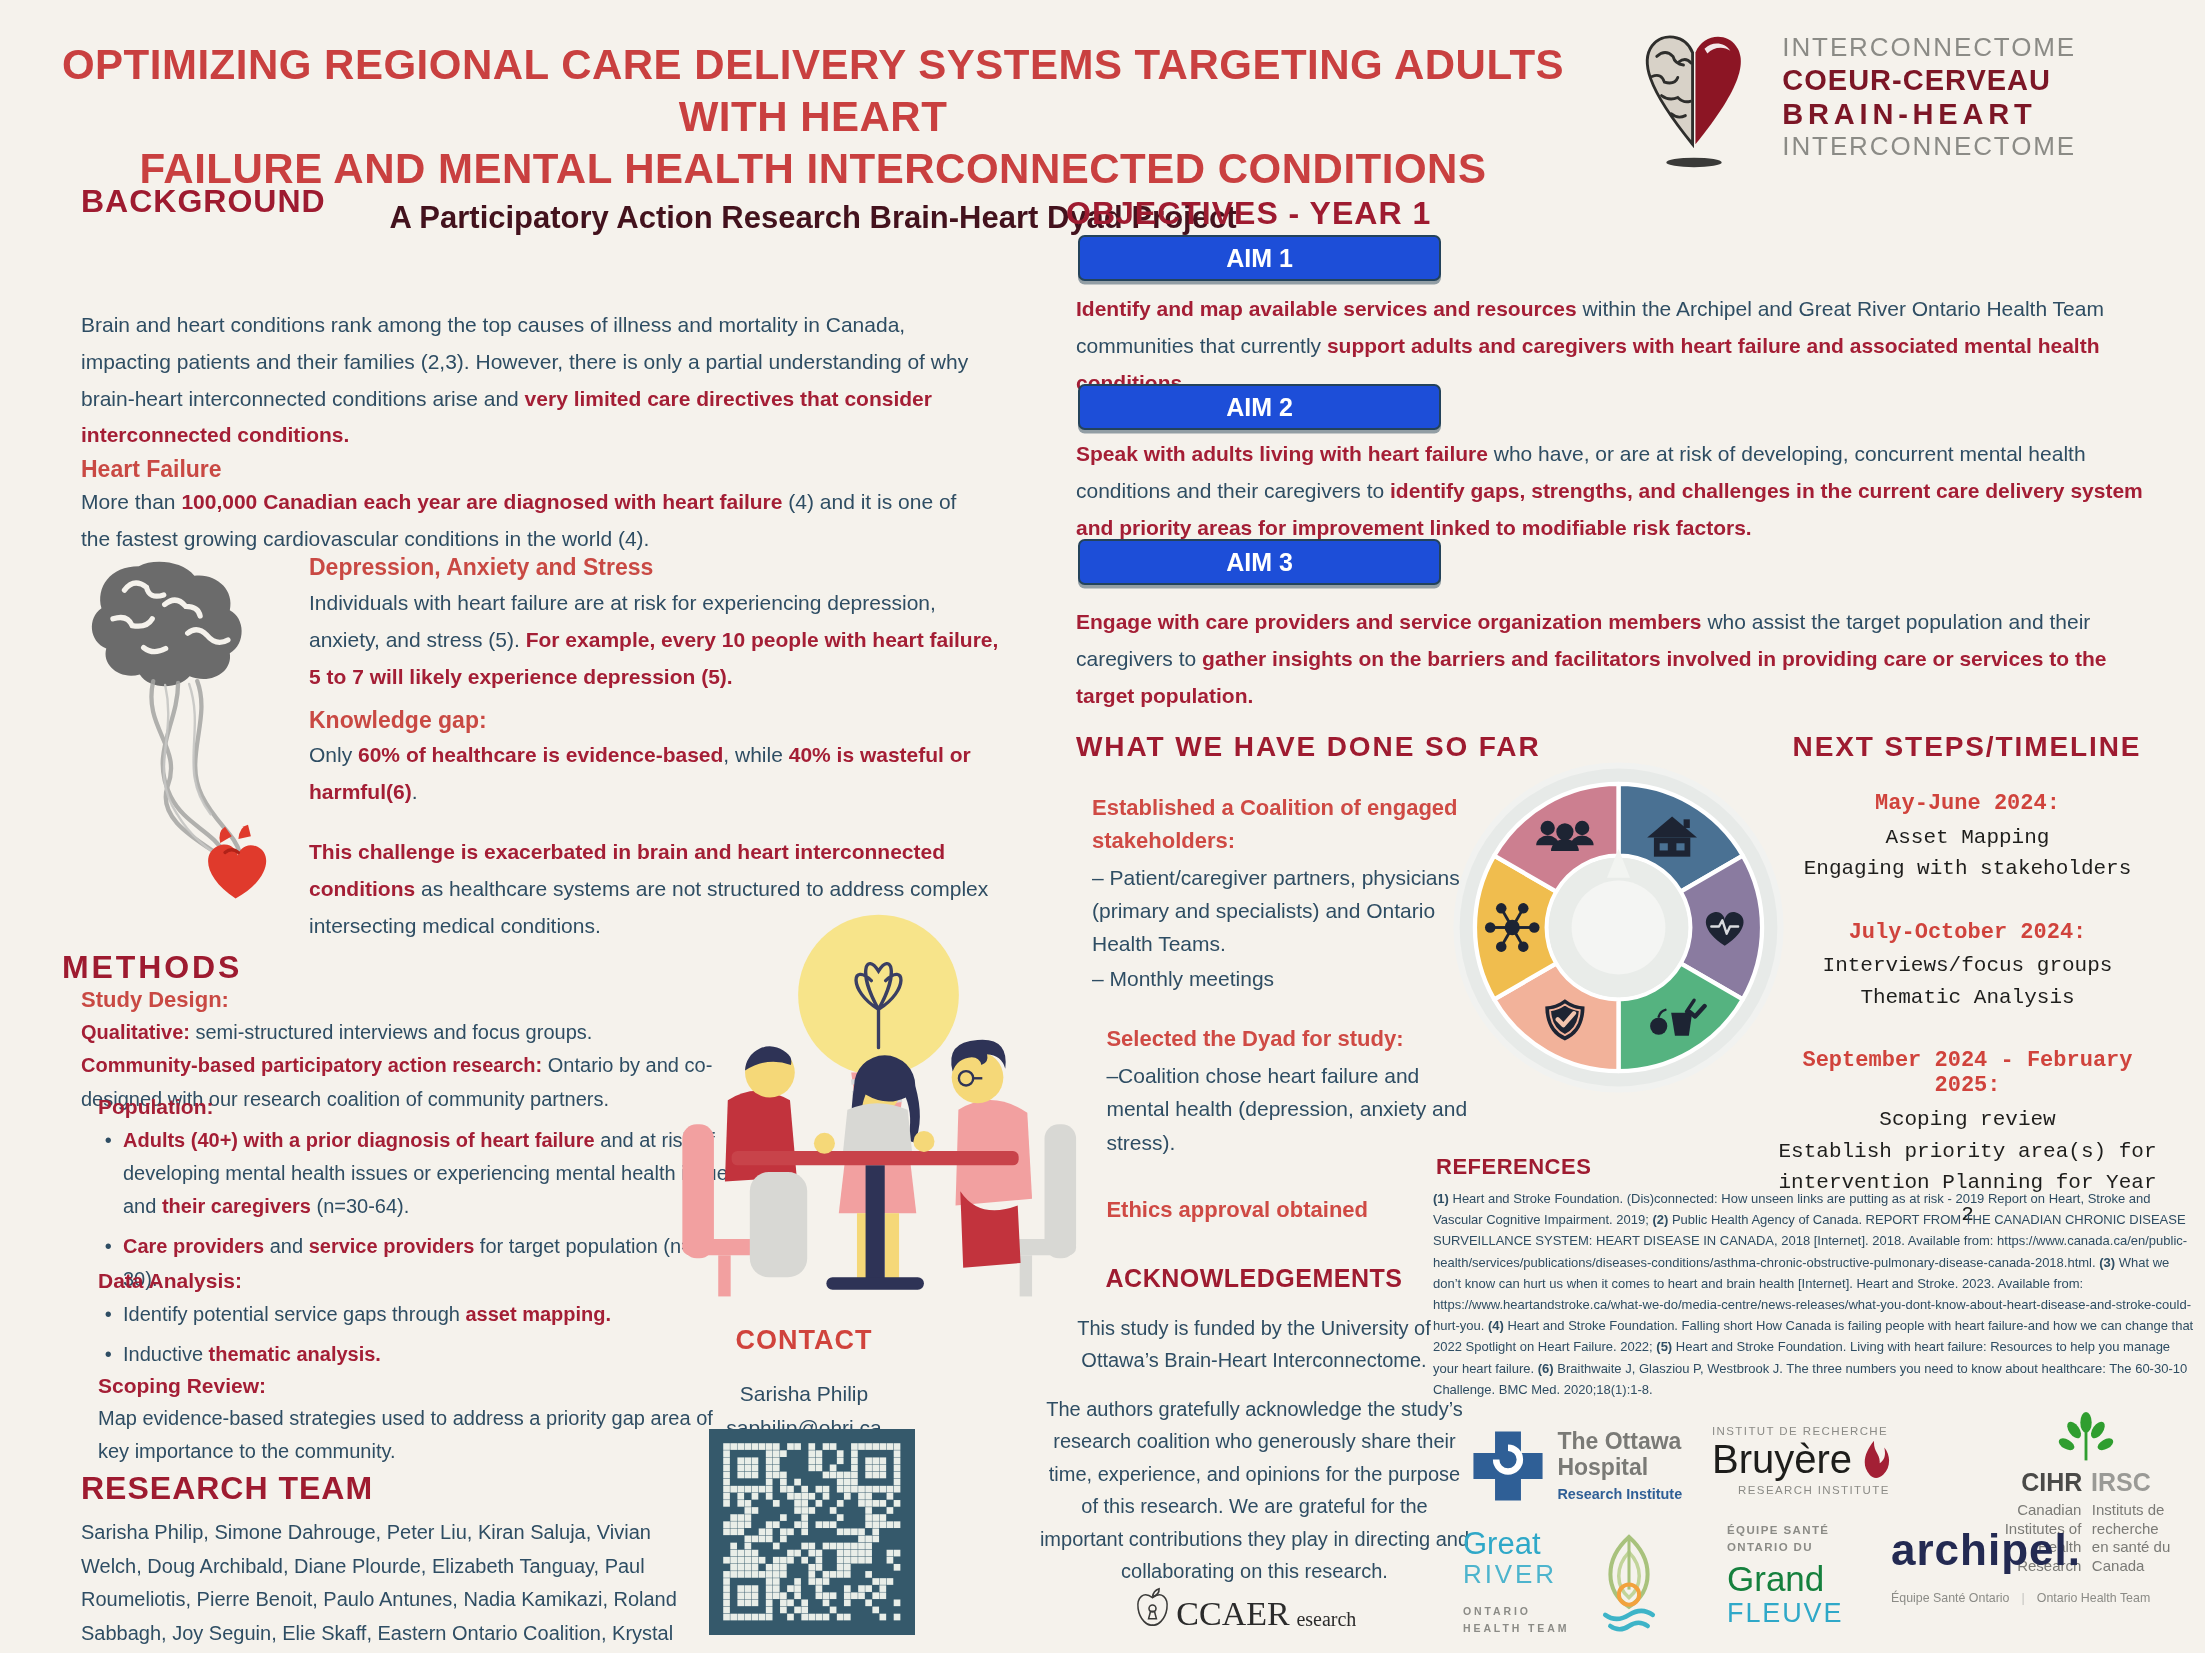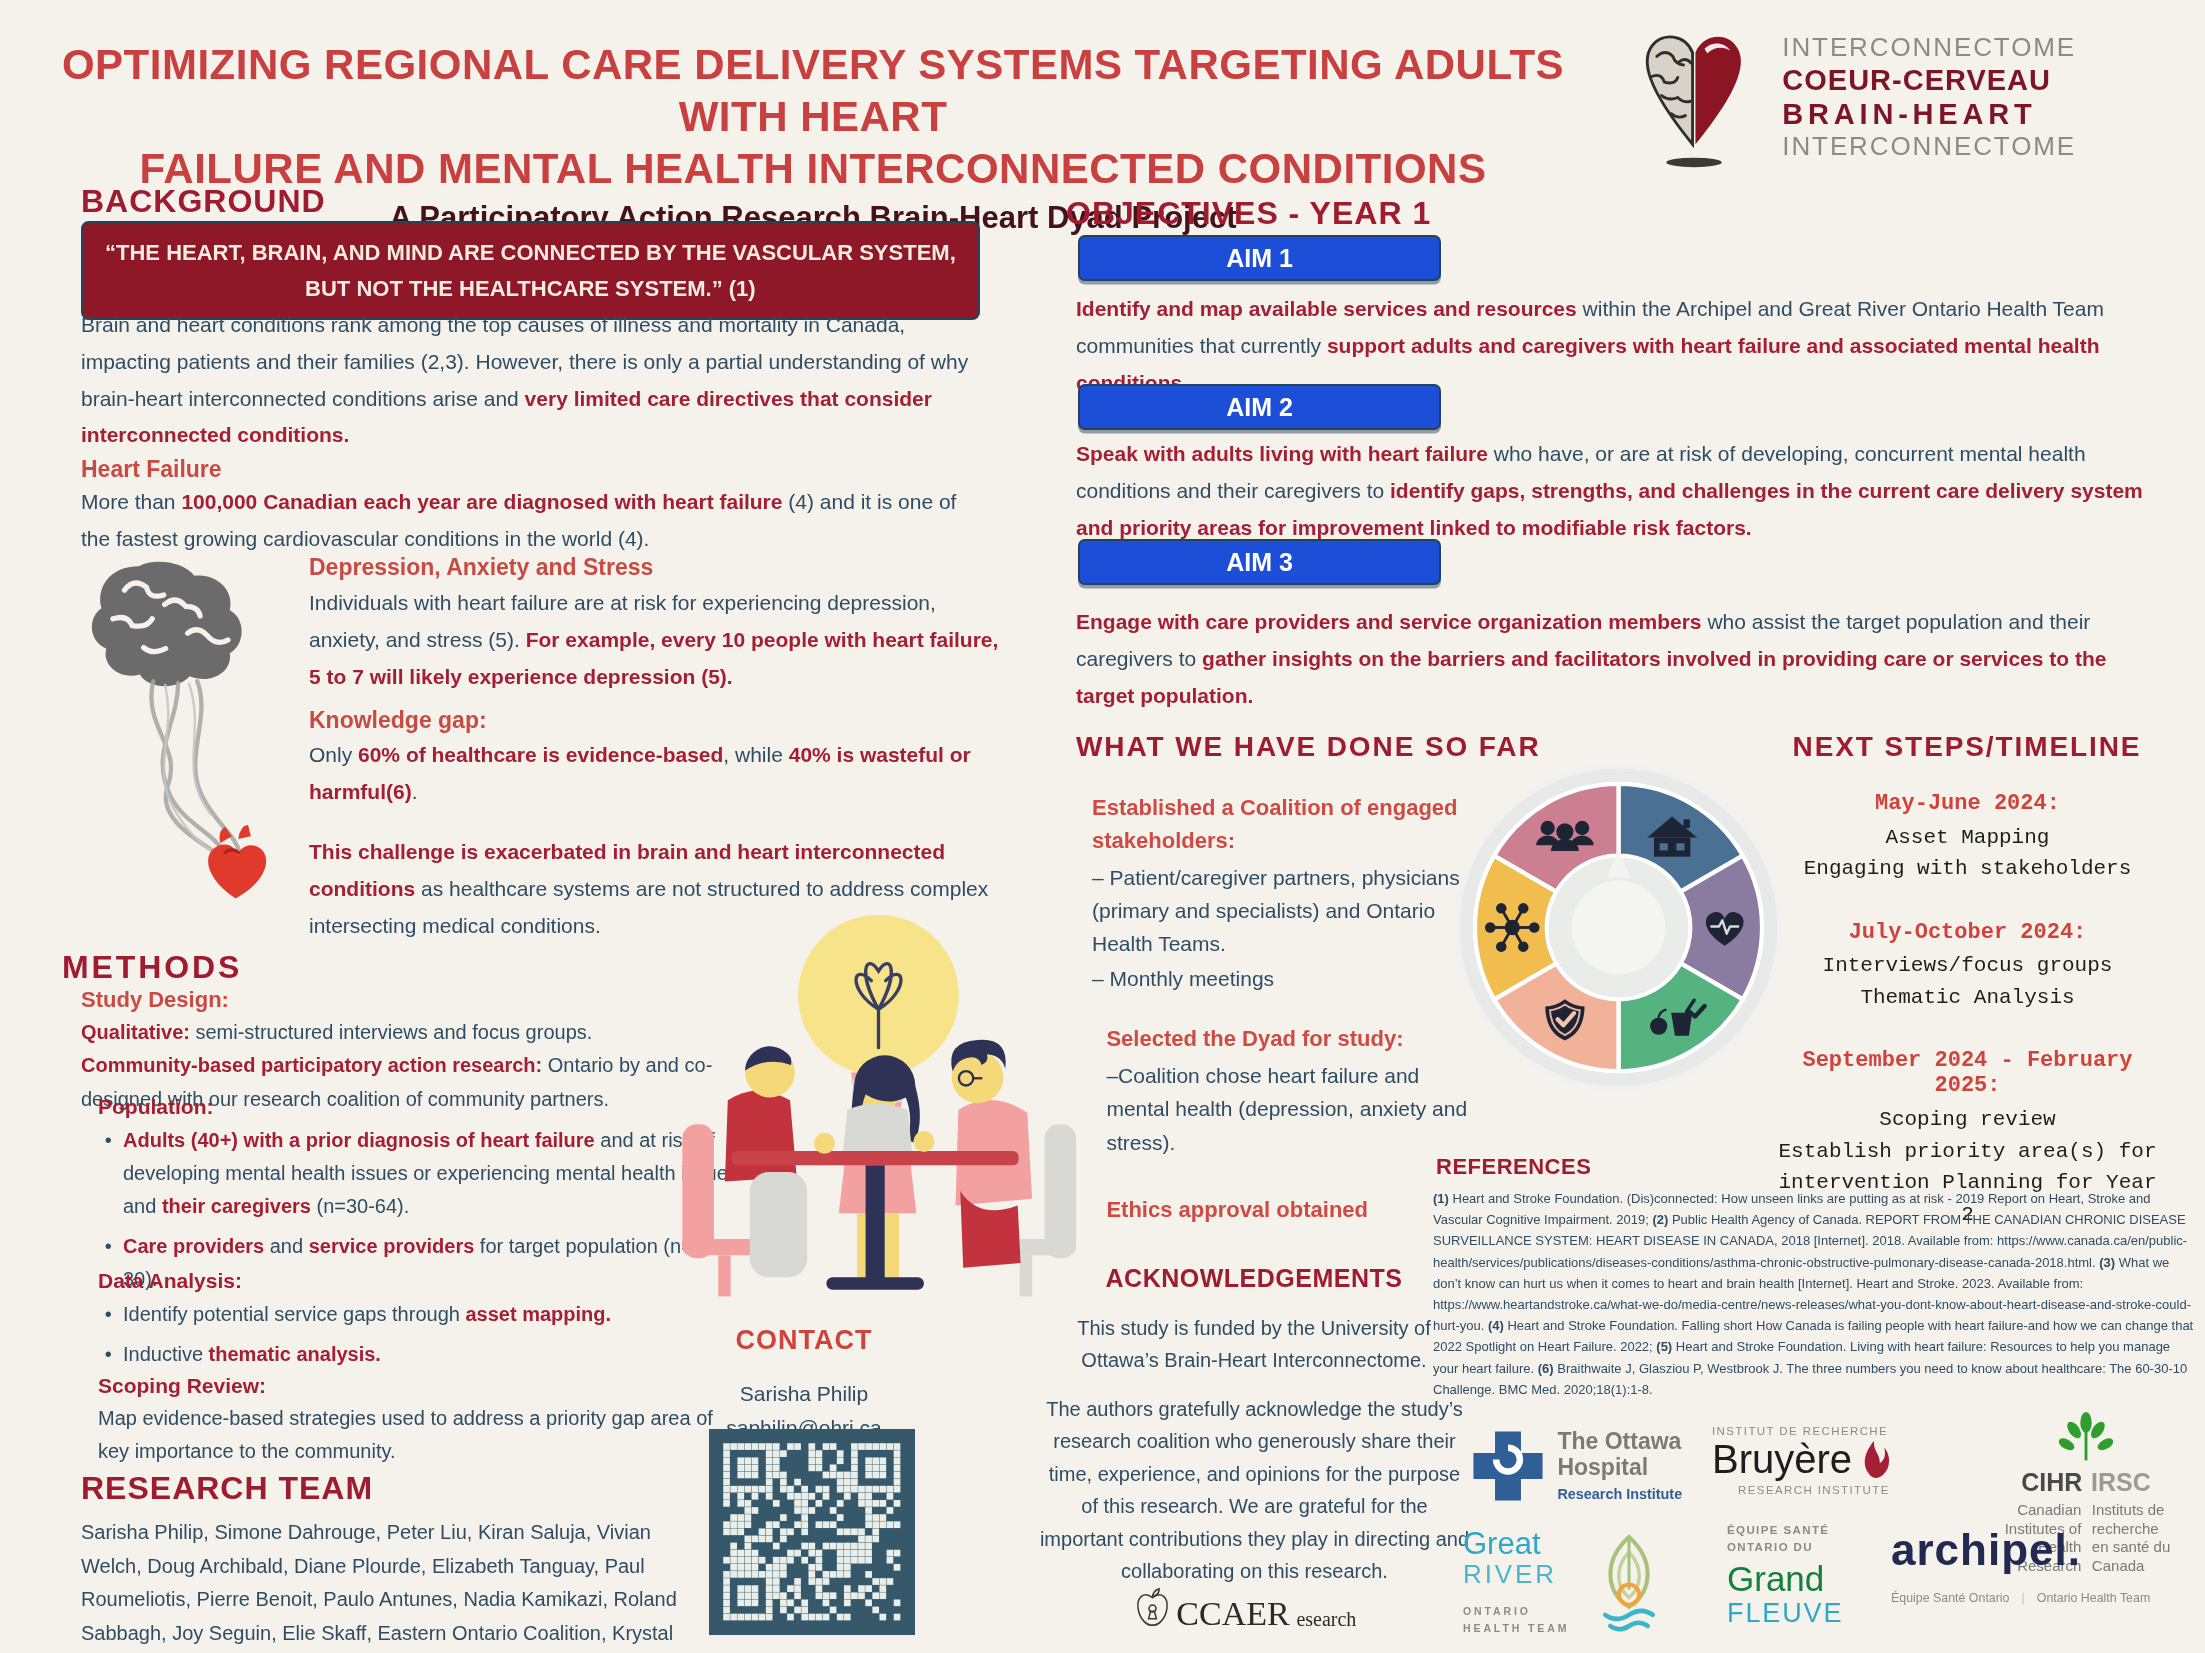--- a/index.html
+++ b/index.html
@@ -99,24 +99,20 @@
     <div class="bh-text">
       <div class="bh-g">INTERCONNECTOME</div>
       <div class="bh-m">COEUR-CERVEAU</div>
       <div class="bh-m2">BRAIN-HEART</div>
       <div class="bh-g">INTERCONNECTOME</div>
     </div>
   </div>
 
   <div class="abs maroon sec-h1" style="left:81px;top:183px;">BACKGROUND</div>
 
-  <div class="abs quote center" style="left:81px;top:221px;width:866px;">
-    <div>“THE HEART, BRAIN, AND MIND ARE CONNECTED BY THE VASCULAR SYSTEM,</div>
-    <div>BUT NOT THE HEALTHCARE SYSTEM.” (1)</div>
-  </div>
 
   <div class="abs slate body-text" style="left:81px;top:307px;width:909px;"><span>Brain and heart conditions rank among the top causes of illness and mortality in Canada, impacting patients and their families (2,3). However, there is only a partial understanding of why brain-heart interconnected conditions arise and </span><span class="sg-rb">very limited care directives that consider interconnected conditions.</span></div>
 
   <div class="abs red-sub" style="left:81px;top:456px;font-size:23px;">Heart Failure</div>
   <div class="abs slate body-text" style="left:81px;top:484px;width:909px;"><span>More than </span><span class="sg-rb">100,000 Canadian each year are diagnosed with heart failure</span><span> (4) and it is one of the fastest growing cardiovascular conditions in the world (4).</span></div>
 
   <svg class="abs" style="left:67px;top:546px;" width="249" height="388" viewBox="0 0 520 810">
     <path d="M150 42 C 90 42 60 86 72 130 C 42 150 46 200 82 214 C 72 250 112 280 152 268 C 172 300 232 300 256 272 C 300 290 346 264 340 224 C 374 204 372 150 340 134 C 350 90 310 56 266 62 C 240 30 180 26 150 42 Z" fill="#6b6b6b"></path>
     <g fill="none" stroke="#f5f2ec" stroke-width="11" stroke-linecap="round">
       <path d="M120 92 q20 -26 46 -6 q6 26 36 16"></path>

